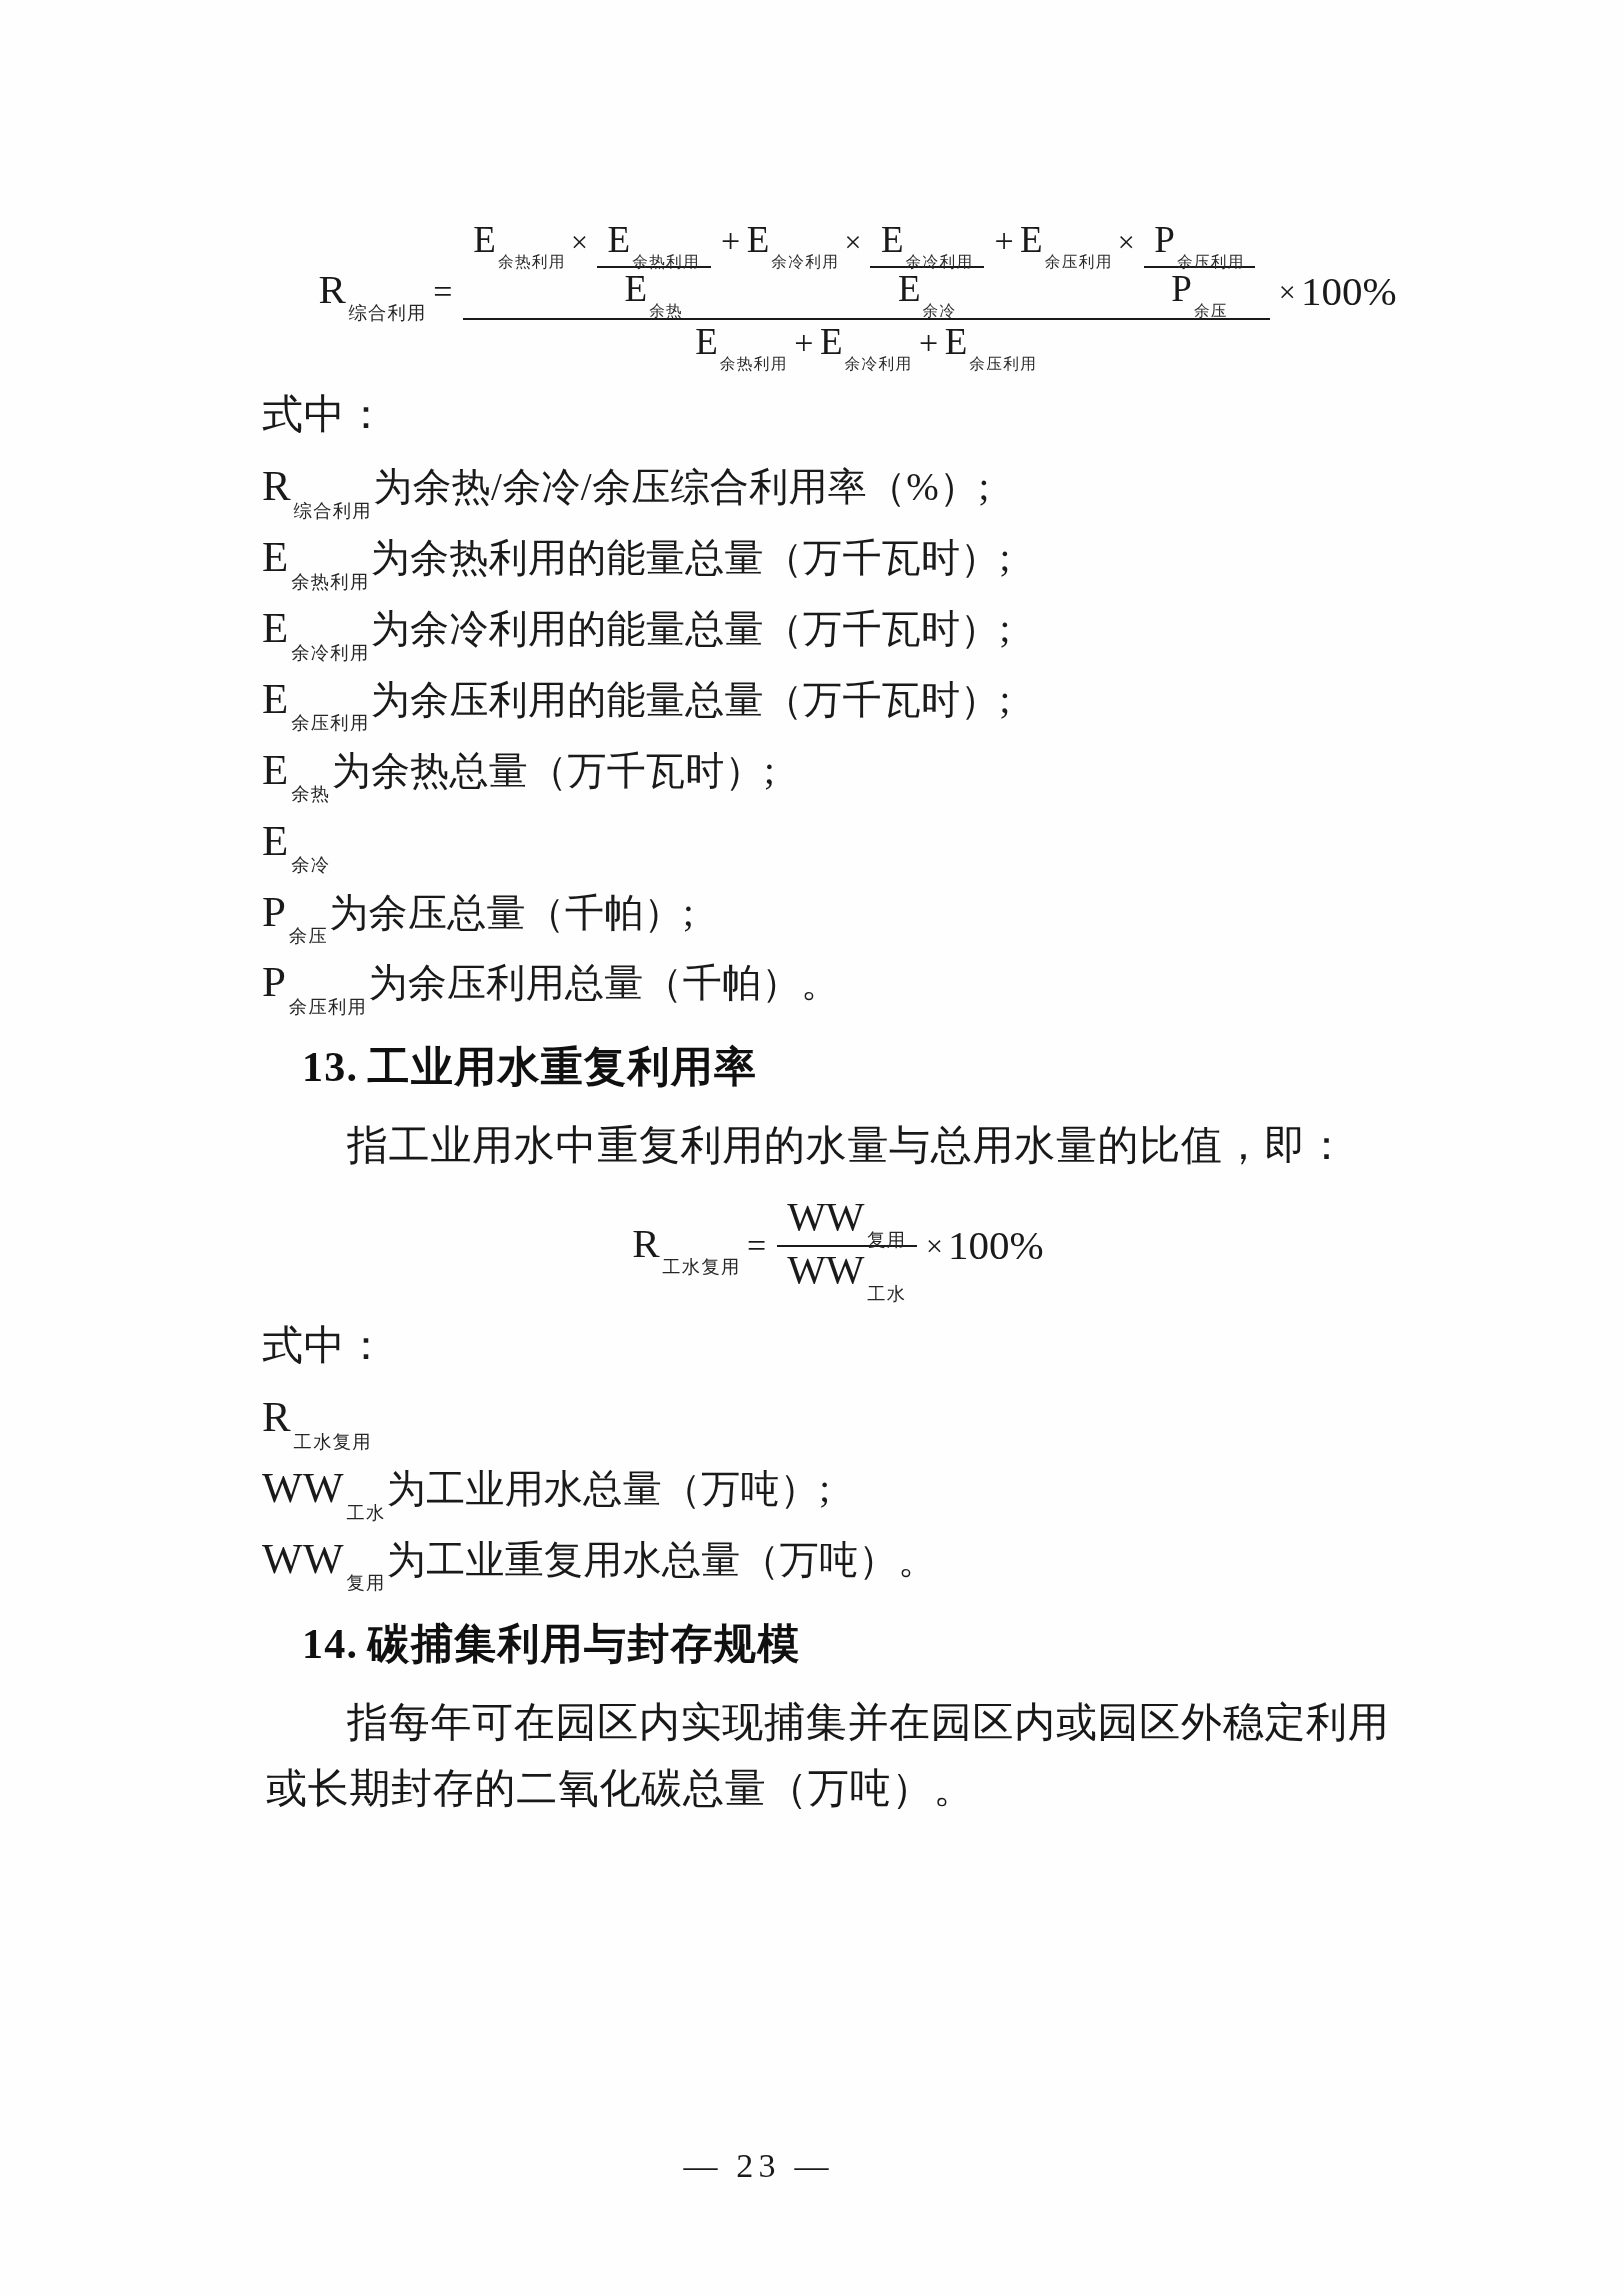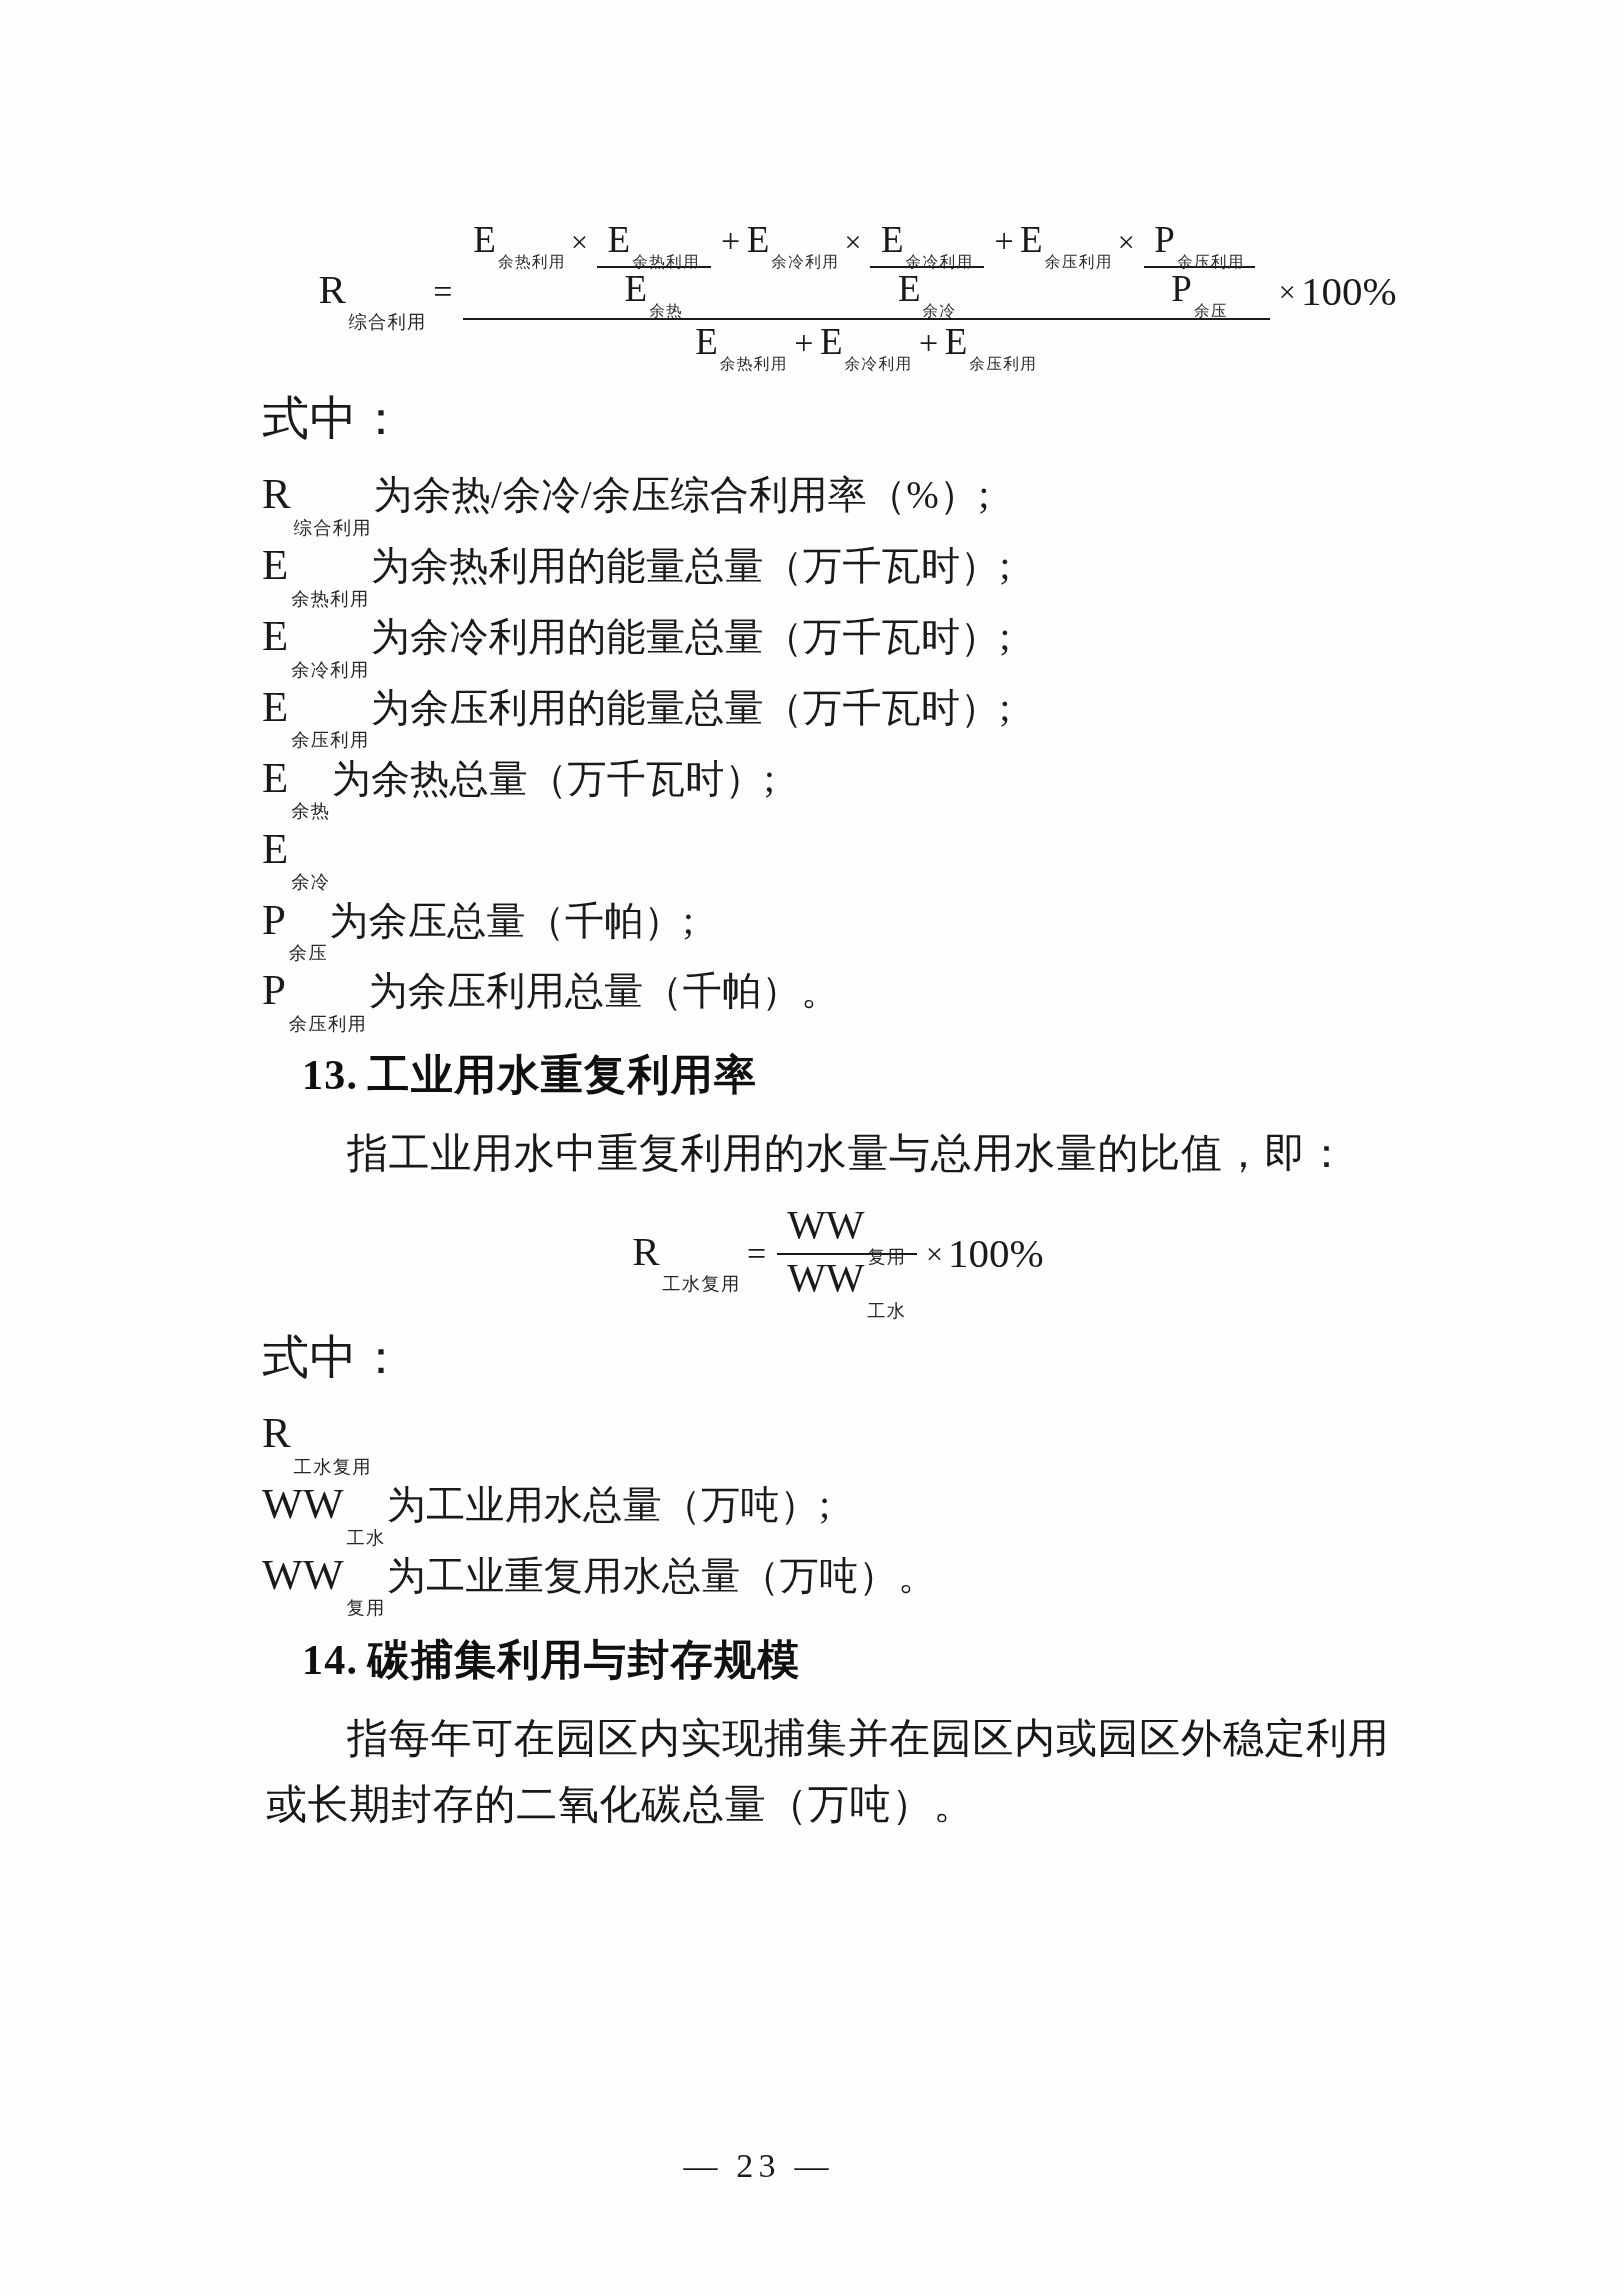--- a/index.html
+++ b/index.html
@@ -52,21 +52,21 @@
     font-family: "Liberation Serif", "DejaVu Serif", serif;
     font-size: 43px;
     line-height: 1;
   }
   .defline .rest { margin-left: 1.3px; }
 
   .sub {
     font-size: 18.3px;
     vertical-align: sub;
     position: relative;
-    top: 16px;
+    top: 7px;
     letter-spacing: 1.3px;
     margin-left: 2.6px;
     color: #262626;
   }
   .sub-sm {
     font-size: 15.7px;
     vertical-align: sub;
     position: relative;
     top: 6.5px;
     letter-spacing: 1.3px;
@@ -77,21 +77,21 @@
   h2.section {
     font-size: 42px;
     font-weight: bold;
     margin: 30px 0 17px 0;
     letter-spacing: 1.3px;
     color: #101010;
   }
   h2.section .num { margin-right: 9.2px; margin-left: 40px; }
 
   .shiZhong {
-    font-size: 47px;
+    font-size: 41px;
     margin: 19.6px 0 22px 0;
     letter-spacing: 0.7px;
   }
 
   
   .mathrow {
     display: flex;
     align-items: center;
     justify-content: center;
     font-family: "Liberation Serif", "DejaVu Serif", serif;

